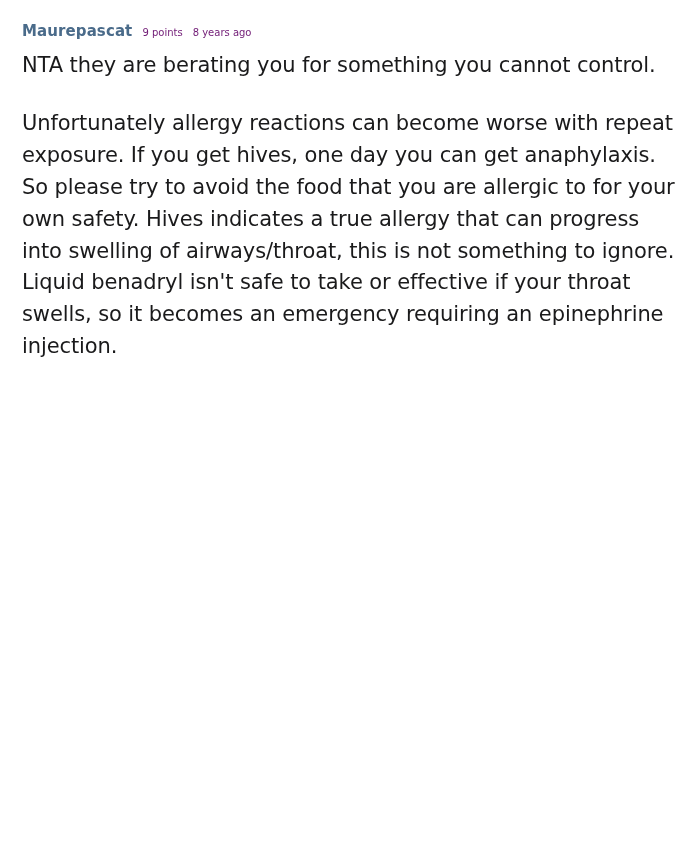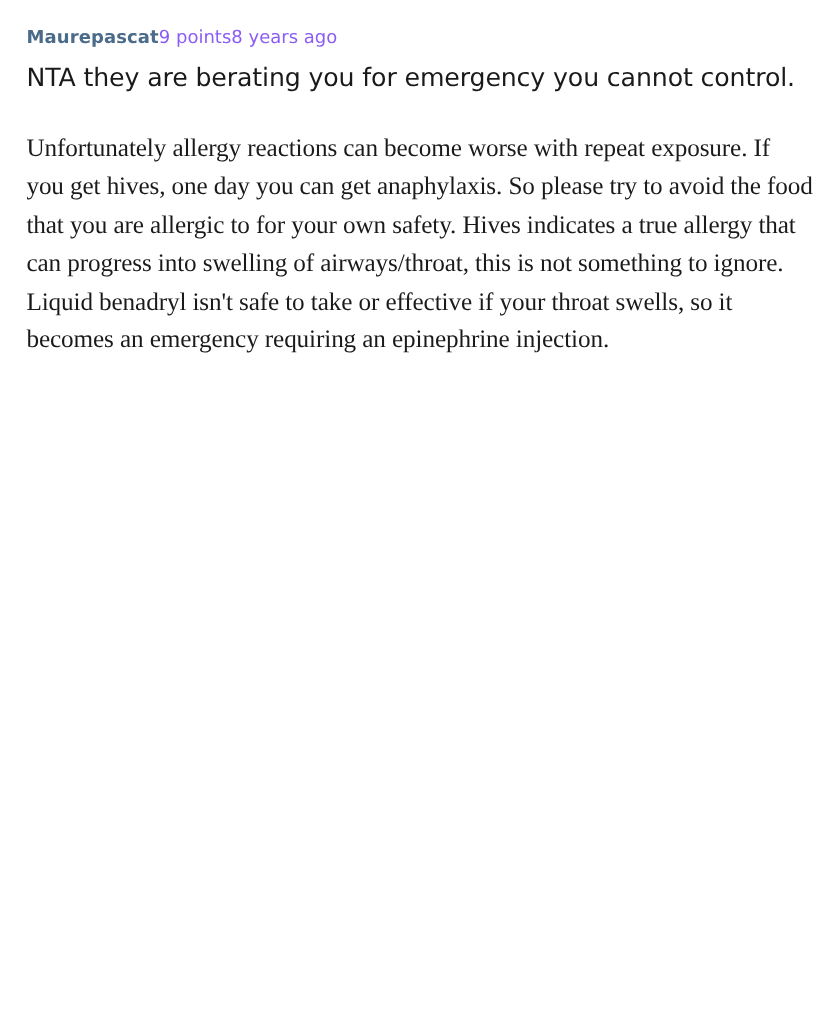--- a/index.html
+++ b/index.html
@@ -14,53 +14,53 @@
     color: #1a1a1b;
     overflow: hidden;
   }
   .comment {
     padding: 22px 22px 0 22px;
     box-sizing: border-box;
   }
   .comment-header {
     display: flex;
     align-items: baseline;
+    gap: 10px;
     margin-bottom: 10px;
     white-space: nowrap;
   }
   .author {
     font-size: 15px;
     font-weight: bold;
     color: #4a6b8a;
     letter-spacing: 0.1px;
   }
   .meta {
-    font-size: 15px;
-    color: #8b5cf6;
+    font-size: 10px;
+    color: #701a75;
   }
   .body-text {
     font-size: 21px;
     line-height: 1.52;
     color: #1a1a1b;
     letter-spacing: -0.1px;
   }
   .para {
     margin: 0 0 26px 0;
   }
   .para:last-child {
     margin-bottom: 12px;
-    font-family: Liberation Serif, serif;
   }
 </style>
 </head>
 <body>
 
 <div class="comment">
   <div class="comment-header">
     <span class="author">Maurepascat</span>
     <span class="meta">9 points</span>
     <span class="meta">8 years ago</span>
   </div>
   <div class="body-text">
-    <p class="para">NTA they are berating you for emergency you cannot control.</p>
+    <p class="para">NTA they are berating you for something you cannot control.</p>
     <p class="para">Unfortunately allergy reactions can become worse with repeat exposure. If you get hives, one day you can get anaphylaxis. So please try to avoid the food that you are allergic to for your own safety. Hives indicates a true allergy that can progress into swelling of airways/throat, this is not something to ignore. Liquid benadryl isn't safe to take or effective if your throat swells, so it becomes an emergency requiring an epinephrine injection.</p>
   </div>
 </div>
 
 </body></html>

